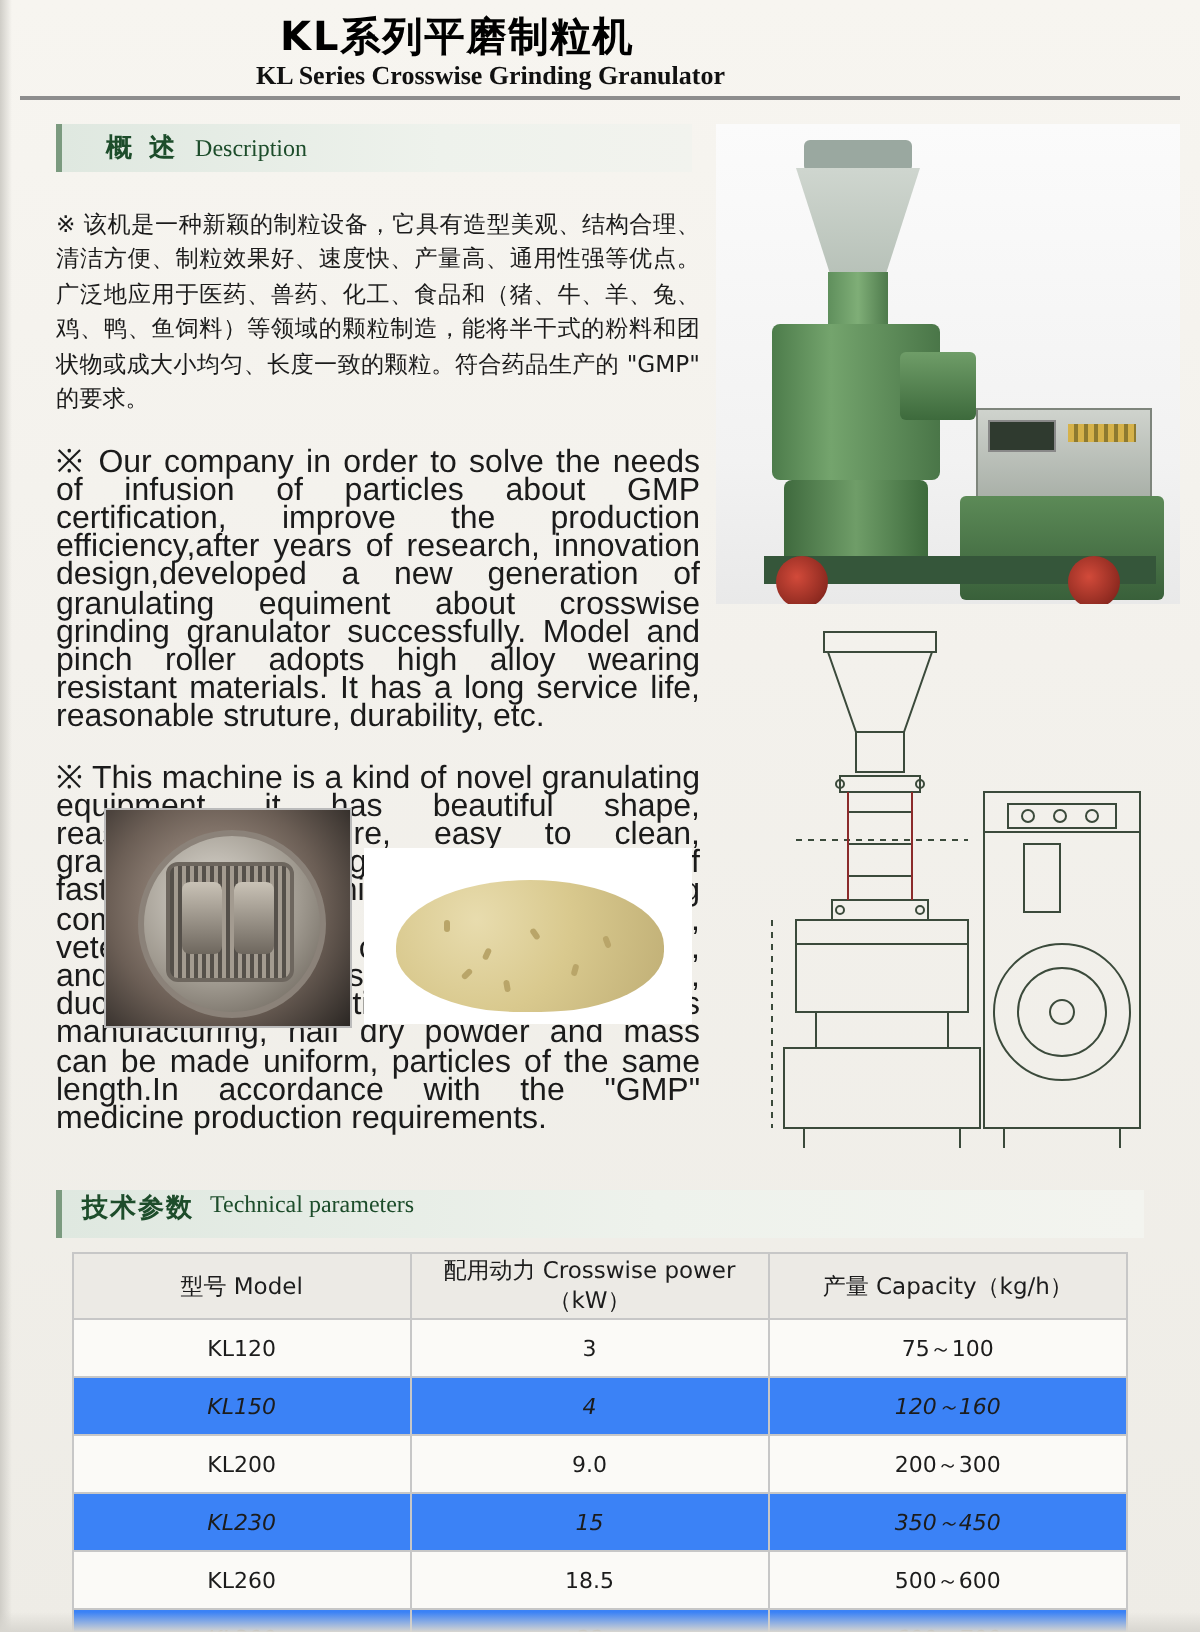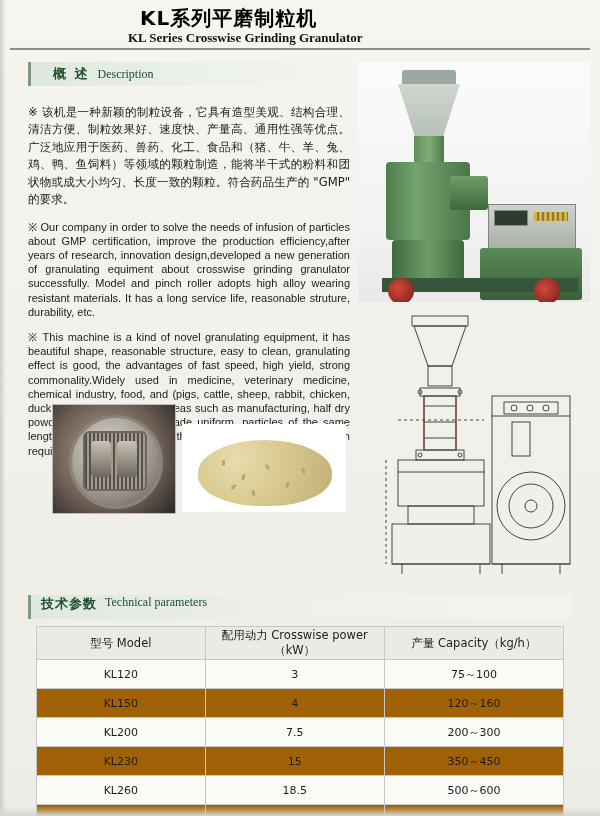--- a/index.html
+++ b/index.html
@@ -103,21 +103,21 @@
     margin-bottom: 9px;
     color: #1b1b1b;
   }
   .para.cn {
     font-family: "DejaVu Sans", sans-serif;
     font-size: 11.6px;
     line-height: 17.5px;
   }
   .para.en {
     font-family: "Liberation Sans", sans-serif;
-    font-size: 11px;
+    font-size: 16px;
     line-height: 14.2px;
     margin-bottom: 3px;
   }
 
   
   .photo-left {
     position: absolute;
     left: 52px; top: 404px;
     width: 122px; height: 108px;
     border: 1px solid #bbb;
@@ -295,21 +295,22 @@
     height: 26px;
     font-weight: normal;
     color: #1c1c1c;
     font-family: "DejaVu Sans", sans-serif;
   }
   table.params th {
     background: #eceae5;
     font-size: 11.5px;
   }
   table.params tr.alt td {
-    background: #a16207;
+    background: #3b82f6;
+    font-style: italic;
   }
   table.params td {
     background: #fbfaf7;
   }
   .col1 { width: 32%; }
   .col2 { width: 34%; }
   .col3 { width: 34%; }
 
   
   .scan-edge-left {
@@ -449,21 +450,21 @@
         <td>3</td>
         <td>75～100</td>
       </tr>
       <tr class="alt">
         <td>KL150</td>
         <td>4</td>
         <td>120～160</td>
       </tr>
       <tr>
         <td>KL200</td>
-        <td>7.5</td>
+        <td>9.0</td>
         <td>200～300</td>
       </tr>
       <tr class="alt">
         <td>KL230</td>
         <td>15</td>
         <td>350～450</td>
       </tr>
       <tr>
         <td>KL260</td>
         <td>18.5</td>

